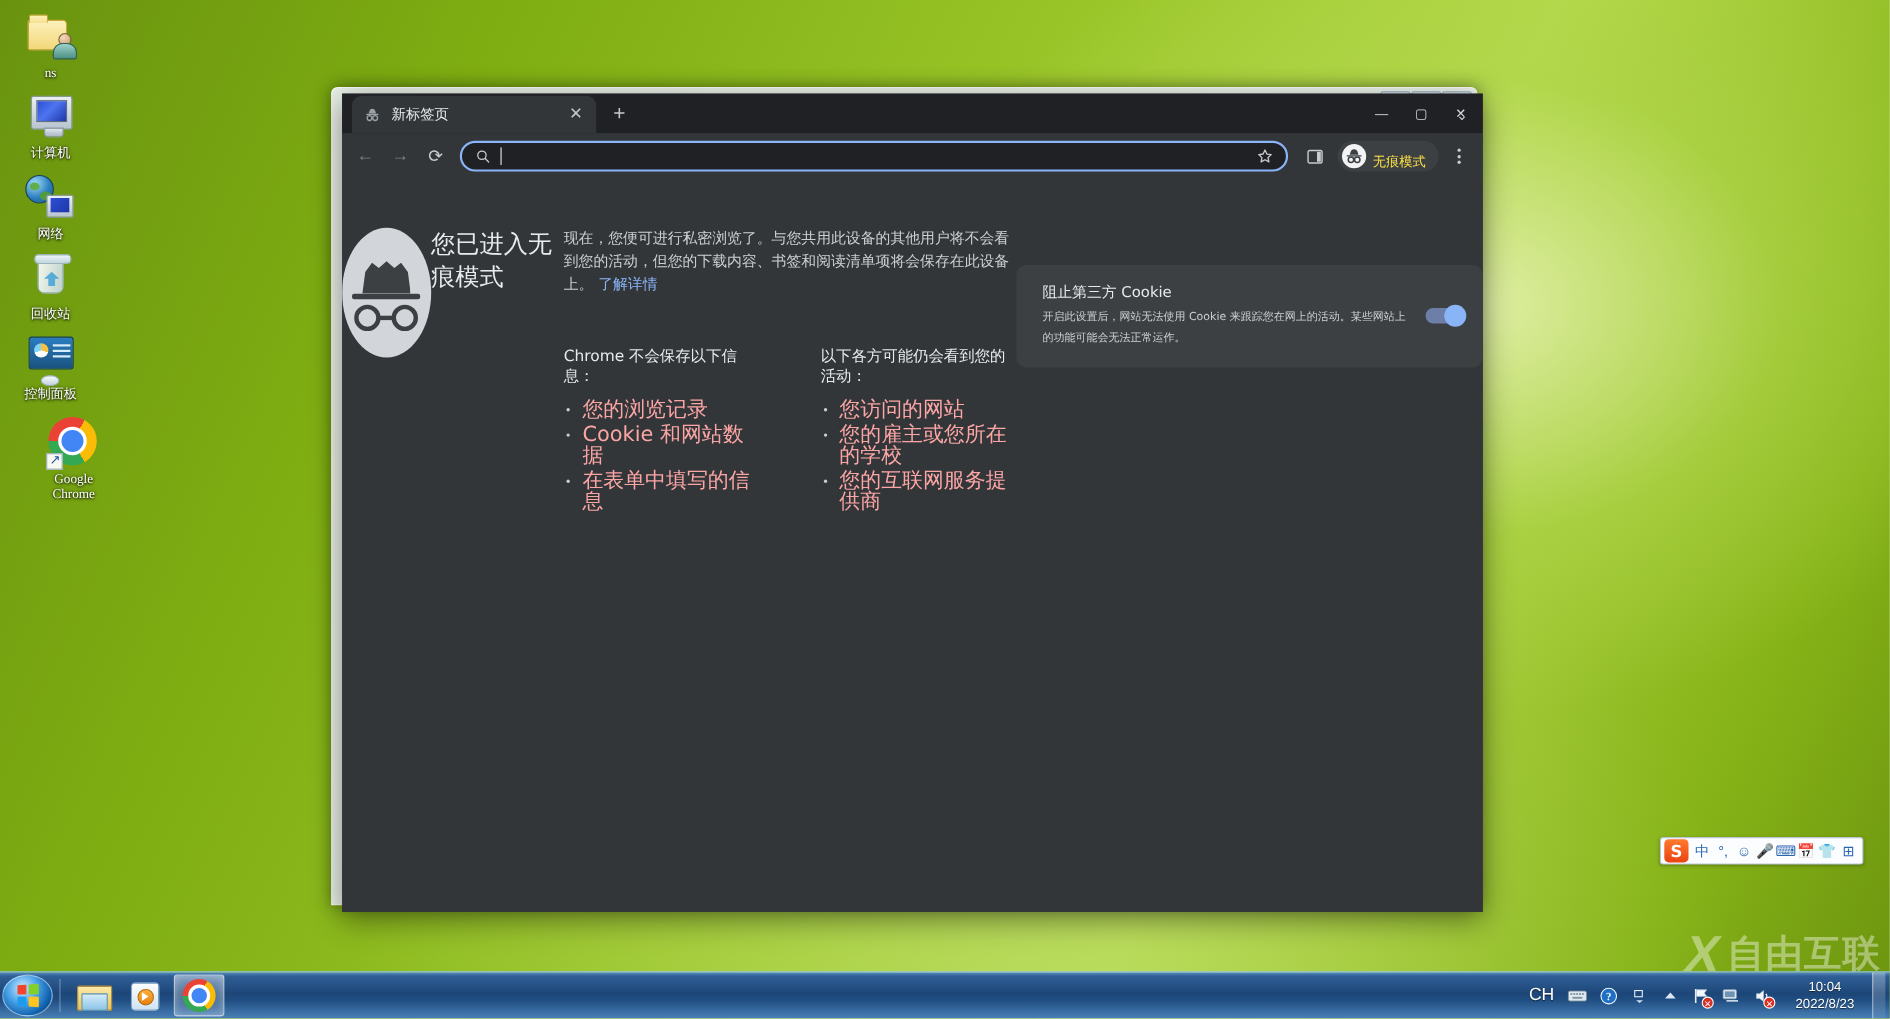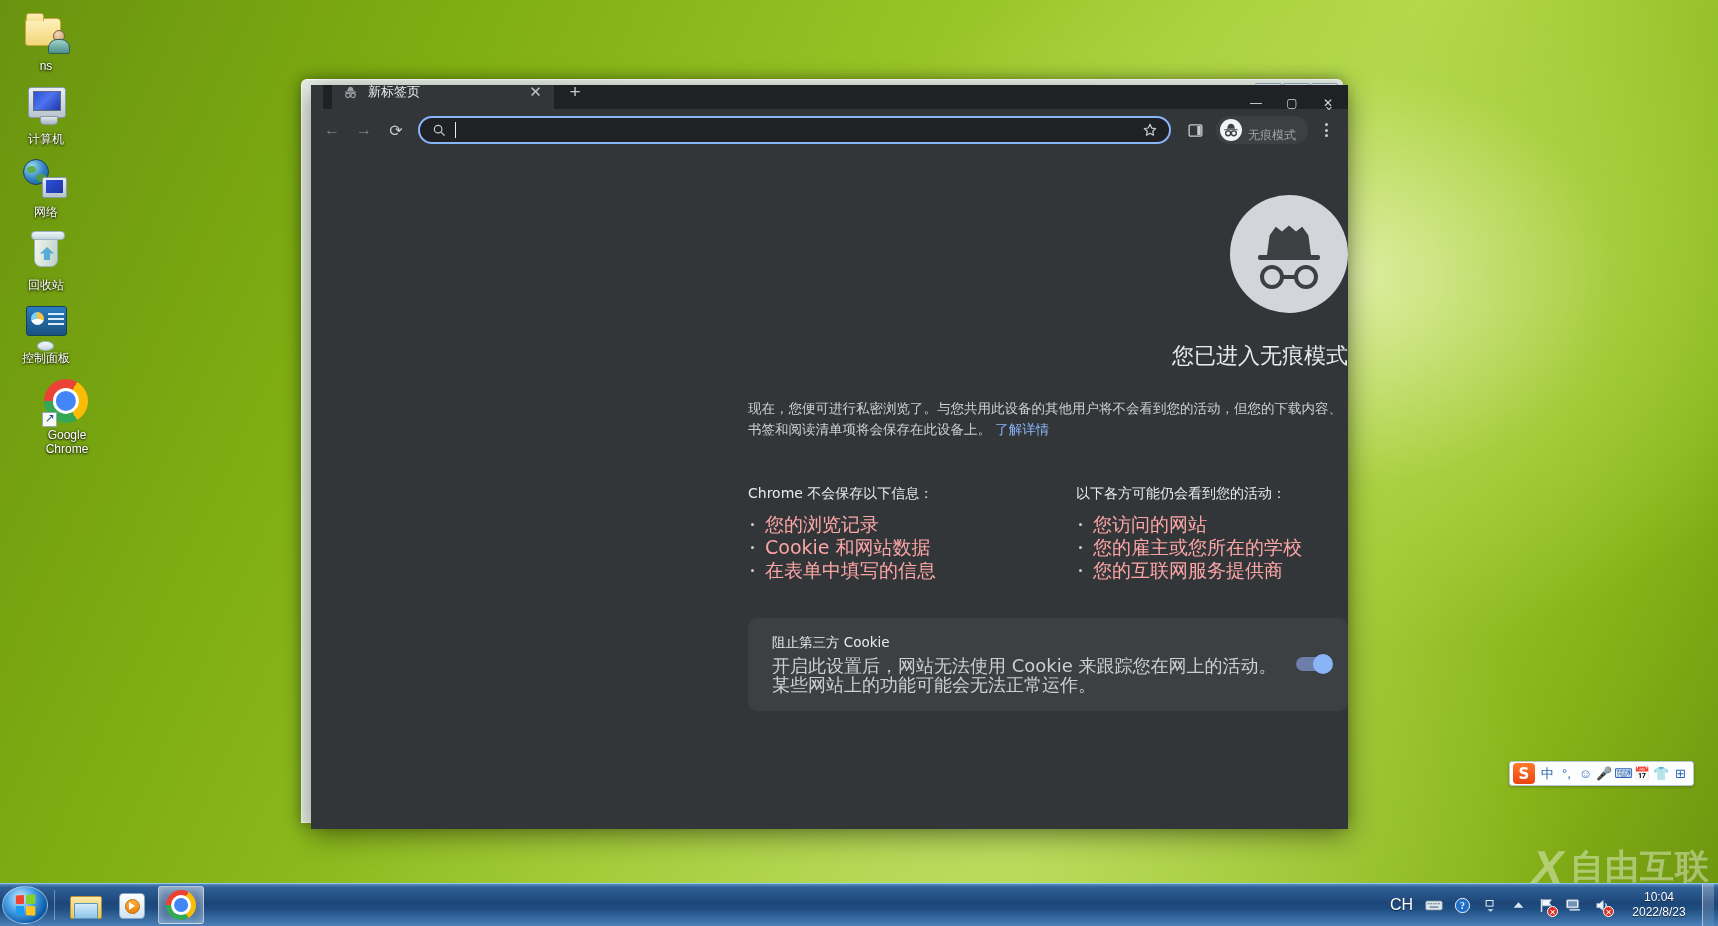--- a/index.html
+++ b/index.html
@@ -23,21 +23,21 @@
   .dicon {
     width: 92px; padding: 6px 2px 4px; text-align: center;
     cursor: default;
   }
   .dicon .glyph {
     width: 46px; height: 46px; margin: 0 auto 3px; position: relative;
   }
   .dicon .lbl {
     color: #fff; font-size: 12px; line-height: 14px;
     text-shadow: 0 1px 2px rgba(0,0,0,0.85), 0 0 3px rgba(0,0,0,0.7);
-    font-family: Liberation Sans, sans-serif;
+    font-family: Liberation Serif, serif;
   }
 
   
   .ic-folder {
     position:absolute; left:2px; top:8px; width:36px; height:28px;
     background: linear-gradient(#fdf0bb, #f2d77a);
     border: 1px solid #c9a73e; border-radius: 2px 4px 3px 3px;
   }
   .ic-folder:before{
     content:""; position:absolute; left:0; top:-6px; width:16px;height:7px;
@@ -149,22 +149,22 @@
   
   .chrome-win{
     position:absolute; left:311px; top:85px; width:1037px; height:744px;
     background:#323639;
     box-shadow:0 6px 26px rgba(0,0,0,0.45);
     display:flex; flex-direction:column;
     overflow:hidden;
   }
 
   .tabstrip{
-    height:24px; background:#202124; position:relative;
-    display:flex; align-items:flex-end; padding-left:9px;margin-left:12px;
+    height:36px; background:#202124; position:relative;
+    display:flex; align-items:flex-end; padding-left:9px;
   }
   .tab{
     width:222px; height:34px; background:#323639;
     border-radius:9px 9px 0 0;
     display:flex; align-items:center; padding:0 10px; gap:9px;
     position:relative;
   }
   .tab-favicon{ width:17px; height:17px; flex:none; position:relative; }
   .tab-title{
     flex:1; color:#e8eaed; font-size:13px; white-space:nowrap;
@@ -221,31 +221,31 @@
   .omni-star{ width:18px;height:18px;flex:none; }
   .incognito-pill{
     height:28px; background:#3c4043; border-radius:14px;
     display:flex; align-items:center; gap:6px; padding:0 12px 0 4px;
     margin-left:4px;
   }
   .pill-avatar{
     width:22px;height:22px;border-radius:50%;background:#f1f3f4;
     position:relative; flex:none;
   }
-  .pill-label{ color:#a3a3a3; font-size:12px; font-family:"DejaVu Sans",sans-serif;margin-top:11px; }
+  .pill-label{ color:#fde047; font-size:12px; font-family:"DejaVu Sans",sans-serif;margin-top:11px; }
   .kebab{
     width:28px;height:28px;display:flex;flex-direction:column;align-items:center;
     justify-content:center;gap:2.5px; margin-left:2px;
   }
   .kebab i{ width:3px;height:3px;border-radius:50%;background:#c9ccce;display:block; }
 
   
   .ntp{
     flex:1; background:#323639; overflow:hidden;
-    display:flex; flex-direction:column; align-items:flex-end;
+    display:flex; flex-direction:row; align-items:flex-start;
     padding-top:44px;
   }
   .incog-circle{
     width:118px;height:118px;border-radius:50%;background:#d2d5d9;
     display:flex;align-items:center;justify-content:center; position:relative;
     margin-bottom:28px;
   }
   .hat{
     position:absolute; left:50%; top:30px; transform:translateX(-50%);
     width:44px;height:30px; background:#3c4043;
@@ -293,21 +293,21 @@
   .cookie-card{
     width:600px; margin-top:34px; background:#3c4043; border-radius:9px;
     padding:16px 18px 17px 24px; display:flex; align-items:center; gap:14px;
   }
   .cookie-txt{ flex:1; }
   .cookie-title{
     color:#e8eaed; font-size:13.5px; margin-bottom:4px;
     font-family:"DejaVu Sans",sans-serif;
   }
   .cookie-desc{
-    color:#cdd0d3; font-size:18px; line-height:19px;
+    color:#cdd0d3; font-size:10px; line-height:19px;
     font-family:"DejaVu Sans",sans-serif;
   }
   .toggle{
     width:34px;height:14px;border-radius:7px;background:#6d7fa8;
     position:relative; flex:none;
   }
   .toggle:after{
     content:""; position:absolute; right:-3px; top:-3px;
     width:20px;height:20px;border-radius:50%;background:#8ab4f8;
   }

